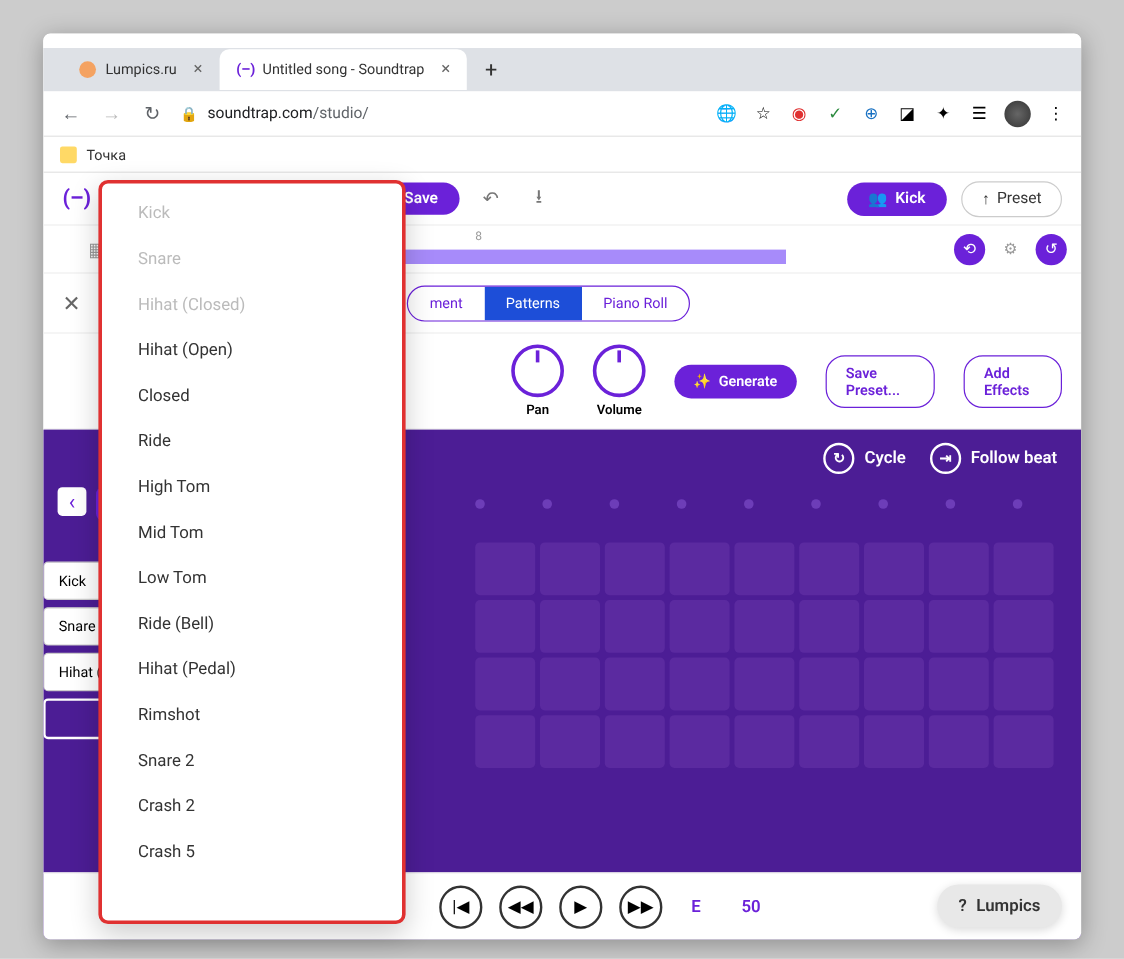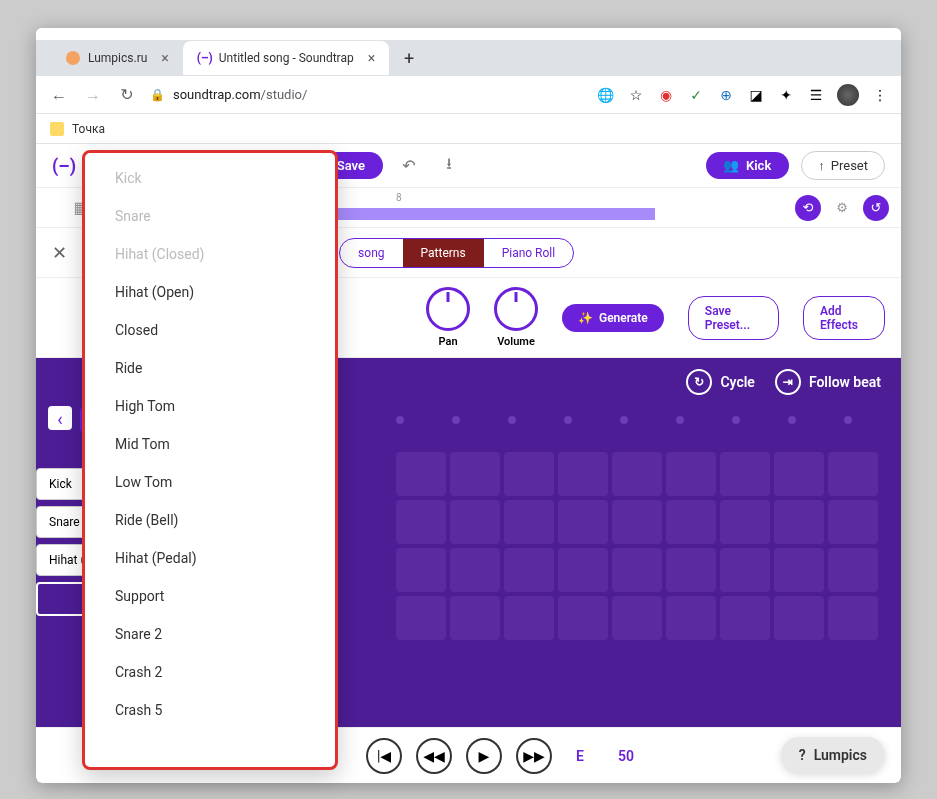--- a/index.html
+++ b/index.html
@@ -40,21 +40,21 @@
 .timeline-nums span { width:90px; }
 .timeline-bar { position:absolute; top:20px; left:0; right:140px; height:12px; background:#a78bfa; }
 .timeline-marker { position:absolute; top:6px; left:40px; width:14px; height:14px; background:#6b21d9; clip-path:polygon(0 0,100% 0,100% 60%,50% 100%,0 60%); }
 .timeline-right { display:flex; gap:8px; padding-right:12px; }
 .tr-icon { width:26px; height:26px; border-radius:50%; background:#6b21d9; color:#fff; display:flex; align-items:center; justify-content:center; font-size:13px; }
 .tr-icon.gear { background:transparent; color:#999; }
 .editor { display:flex; align-items:center; height:50px; gap:10px; padding:0 16px; border-bottom:1px solid #eee; }
 .closex { font-size:18px; color:#666; margin-right:12px; }
 .seg { display:flex; border:1px solid #6b21d9; border-radius:18px; overflow:hidden; }
 .seg div { padding:7px 18px; font-size:12px; color:#6b21d9; }
-.seg div.active { background:#7f1d1d; color:#fff; }
+.seg div.active { background:#1d4ed8; color:#fff; }
 .knobs { display:flex; align-items:center; height:80px; gap:24px; padding:0 16px; border-bottom:1px solid #eee; }
 .knob { display:flex; flex-direction:column; align-items:center; gap:4px; }
 .knob-circle { width:44px; height:44px; border:3px solid #6b21d9; border-radius:50%; position:relative; }
 .knob-circle::after { content:''; position:absolute; top:2px; left:50%; width:3px; height:10px; background:#6b21d9; transform:translateX(-50%); }
 .knob-label { font-size:11px; font-weight:600; }
 .pillbtn { border-radius:16px; padding:7px 16px; font-size:12px; font-weight:600; display:flex; align-items:center; gap:6px; }
 .pillbtn.solid { background:#6b21d9; color:#fff; }
 .pillbtn.outline { border:1px solid #6b21d9; color:#6b21d9; background:#fff; }
 .workspace { flex:1; background:#4c1d95; position:relative; overflow:hidden; }
 .ws-nav { position:absolute; left:12px; top:48px; font-size:18px; color:#6b21d9; background:#fff; width:24px; height:24px; border-radius:4px; display:flex; align-items:center; justify-content:center; }
@@ -169,21 +169,21 @@
         <div class="tr-icon">⟲</div>
         <div class="tr-icon gear">⚙</div>
         <div class="tr-icon">↺</div>
       </div>
     </div>
 
     <div class="editor">
       <span class="closex">✕</span>
       <div style="flex:0 0 240px"></div>
       <div class="seg">
-        <div>song</div>
+        <div>ment</div>
         <div class="active">Patterns</div>
         <div>Piano Roll</div>
       </div>
     </div>
 
     <div class="knobs">
       <div style="flex:0 0 350px"></div>
       <div class="knob">
         <div class="knob-circle"></div>
         <div class="knob-label">Pan</div>
@@ -295,17 +295,17 @@
   <div class="dd-item disabled">Snare</div>
   <div class="dd-item disabled">Hihat (Closed)</div>
   <div class="dd-item">Hihat (Open)</div>
   <div class="dd-item">Closed</div>
   <div class="dd-item">Ride</div>
   <div class="dd-item">High Tom</div>
   <div class="dd-item">Mid Tom</div>
   <div class="dd-item">Low Tom</div>
   <div class="dd-item">Ride (Bell)</div>
   <div class="dd-item">Hihat (Pedal)</div>
-  <div class="dd-item">Support</div>
+  <div class="dd-item">Rimshot</div>
   <div class="dd-item">Snare 2</div>
   <div class="dd-item">Crash 2</div>
   <div class="dd-item">Crash 5</div>
 </div>
 
 </body></html>

